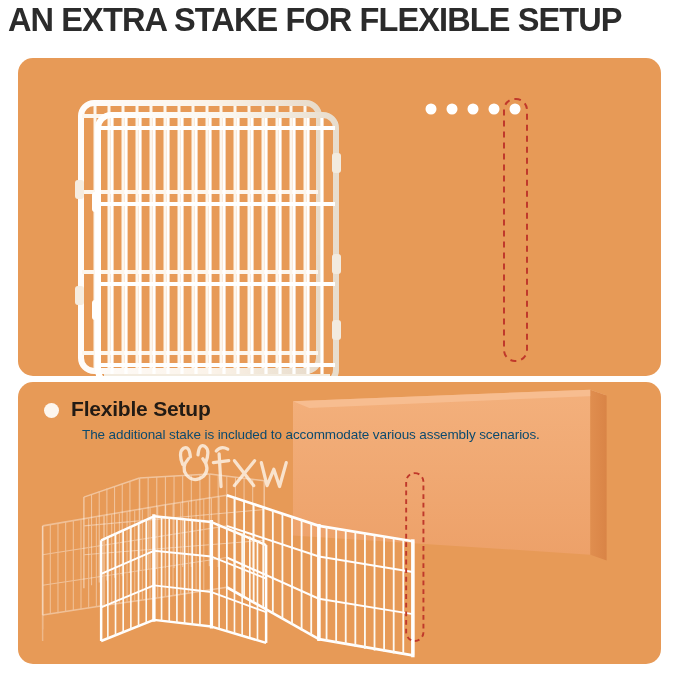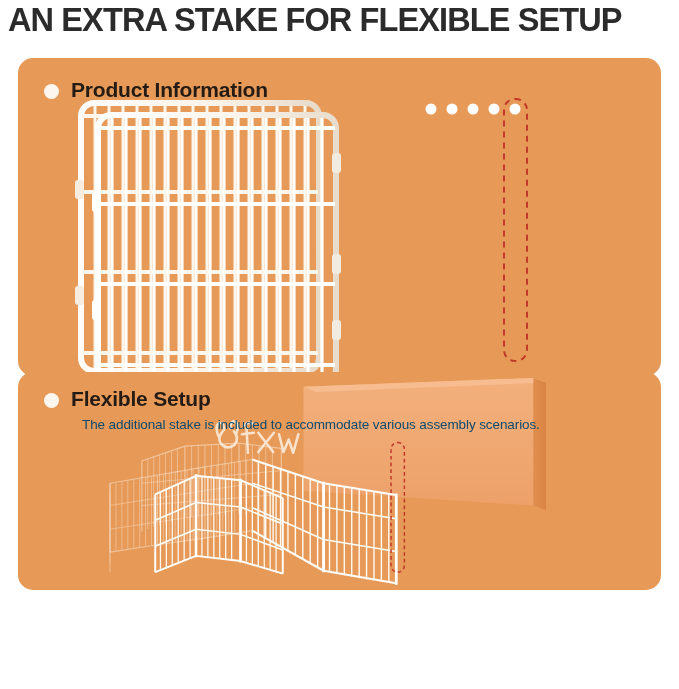--- a/index.html
+++ b/index.html
@@ -37,21 +37,21 @@
   
   .panel {
     position: absolute;
     left: 18px;
     width: 643px;
     background: #e79a57;
     border-radius: 15px;
     overflow: hidden;
   }
   #panel-product { top: 58px;  height: 318px; }
-  #panel-flexible { top: 372px; height: 218px; }
+  #panel-flexible { top: 382px; height: 282px; }
 
   .panel-head {
     position: absolute;
     left: 26px;
     display: flex;
     align-items: center;
     gap: 12px;
   }
   #panel-product .panel-head  { top: 20px; }
   #panel-flexible .panel-head { top: 15px; }
@@ -204,24 +204,20 @@
       </g>
       <g>
         <line x1="497" y1="54" x2="497" y2="290" stroke="url(#stakeGrad)" stroke-width="5"></line>
         <circle cx="497" cy="51" r="5.5" fill="#ffffff"></circle>
       </g>
 
       <rect x="486" y="41" width="23" height="262" rx="11" ry="11" fill="none" stroke="#c0392b" stroke-width="2" stroke-dasharray="6 5"></rect>
     </g>
   </svg>
 
-  <div class="panel-head">
-    <span class="bullet-dot"></span>
-    <span class="panel-title">Product Information</span>
-  </div>
 </div>
 
 <div class="panel" id="panel-flexible">
 
   <svg class="art" viewBox="0 0 643 294">
     <defs>
       <linearGradient id="wallFace" x1="0" y1="0" x2="0" y2="1">
         <stop offset="0" stop-color="#f3b07c"></stop>
         <stop offset="1" stop-color="#eda169"></stop>
       </linearGradient>

